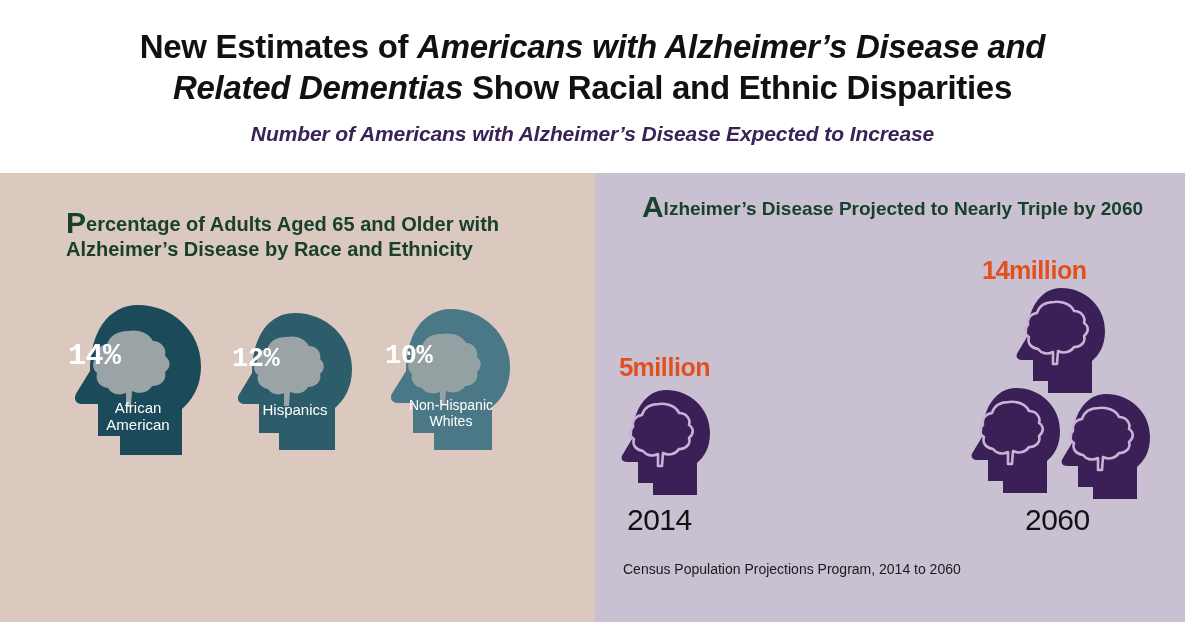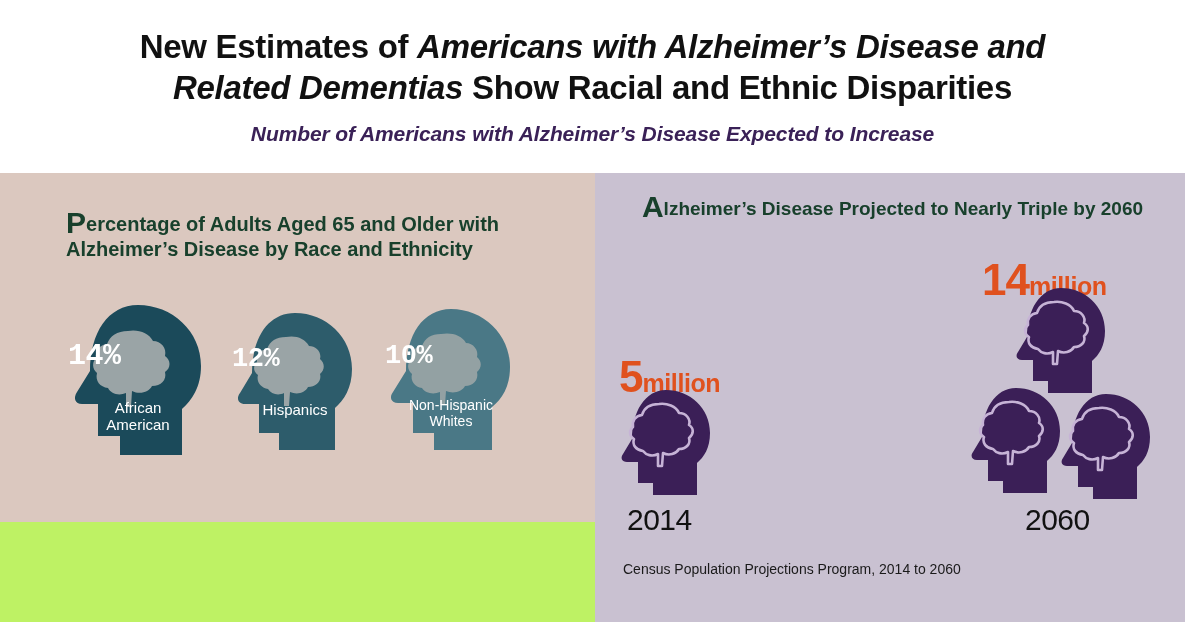--- a/index.html
+++ b/index.html
@@ -25,21 +25,21 @@
   }
   .main-title .ital{font-style:italic;}
   .sub-title{
     margin-top:13px;
     font-size:21px;font-weight:bold;font-style:italic;
     color:#3a2157;text-align:right;letter-spacing:-0.1px;
   }
 
   
   .panel-left{
-    position:absolute;left:0;top:173px;width:595px;height:349px;
+    position:absolute;left:0;top:173px;width:595px;height:449px;
     background:#dbc8bf;
   }
   .panel-right{
     position:absolute;left:595px;top:173px;width:590px;height:449px;
     background:#c9c1d1;
   }
 
   .panel-heading{
     position:absolute;
     color:#18402c;font-weight:bold;line-height:1.26;
@@ -58,21 +58,21 @@
     position:absolute;color:#ffffff;font-weight:bold;text-align:left;
     width:100%;left:0;font-family:Liberation Mono, monospace;
   }
   .head-label{
     position:absolute;color:#ffffff;text-align:center;
     width:100%;left:0;line-height:1.15;
   }
 
   
   .mil-label{position:absolute;color:#e0511e;font-weight:bold;white-space:nowrap;}
-  .mil-num{font-size:44px;letter-spacing:-1px;margin-top:16px;}
+  .mil-num{font-size:26px;letter-spacing:-1px;margin-top:16px;}
   .mil-word{font-size:25px;letter-spacing:-0.4px;}
 
   .year-label{
     position:absolute;font-size:30px;font-weight:normal;color:#111111;letter-spacing:-0.5px;
   }
   .source-right{
     position:absolute;left:623px;top:581px;
     font-size:14px;color:#1a1a1a;
   }
   .ph{position:absolute;}

